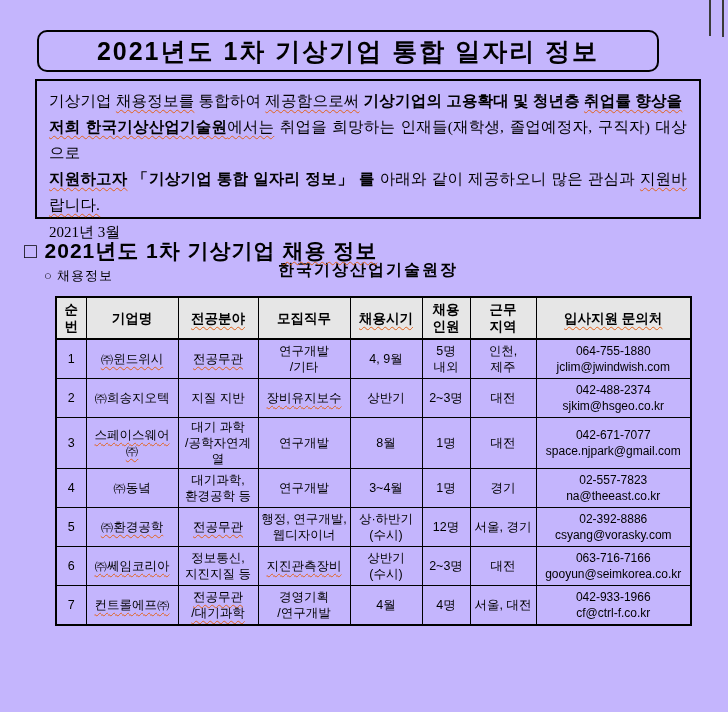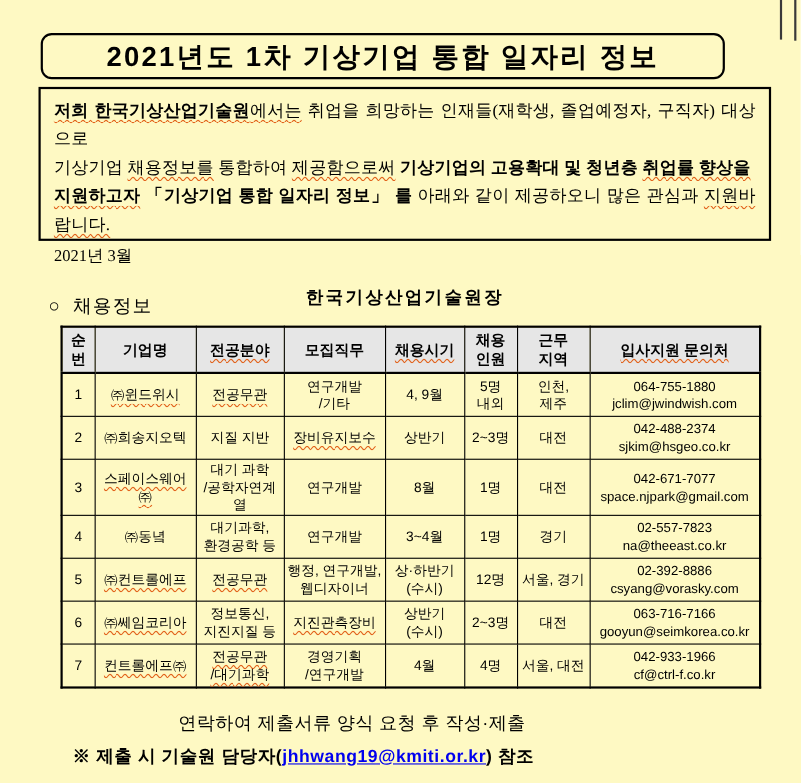--- a/index.html
+++ b/index.html
@@ -1,17 +1,17 @@
 <!DOCTYPE html>
 <html><head>
 <meta charset="utf-8">
 <style>
   html,body { margin:0; padding:0; background:#ffffff; }
   .page {
-    position:relative; width:728px; height:712px; background:#fef9c3;
+    position:relative; width:728px; height:712px; background:#c4b5fd;
     font-family:"Liberation Sans", sans-serif; color:#000; overflow:hidden;
   }
   .b { font-weight:bold; }
   .wavy {
     text-decoration-line:underline;
     text-decoration-style:wavy;
     text-decoration-color:#e2621b;
     text-decoration-thickness:1px;
     text-underline-offset:3px;
   }
@@ -29,21 +29,21 @@
   .notice-box {
     position:absolute; left:35px; top:79px; width:666px; height:140px;
     border:2px solid #000; box-sizing:border-box; padding:7px 12px 0 12px;
     font-family:"Liberation Serif", serif; font-size:15.5px;
   }
   .notice-line { line-height:26px; text-align:justify; letter-spacing:0.2px; }
   .notice-date { margin-top:5px; font-size:15px; }
   .notice-signer { text-align:center; margin-top:18px; font-size:16px; font-weight:bold; letter-spacing:2px; }
   
   .section-heading { position:absolute; left:24px; top:237px; font-size:21px; font-weight:bold; letter-spacing:1px; }
-  .sub-heading { position:absolute; left:44px; top:267px; font-size:17px; font-family:Liberation Mono, monospace; letter-spacing:1px; }
+  .sub-heading { position:absolute; left:44px; top:267px; font-size:13px; font-family:Liberation Serif, serif; letter-spacing:1px; }
   
   .table-wrap { position:absolute; left:55px; top:296px; }
   table.tbl { border-collapse:collapse; table-layout:fixed; width:635px; border:2px solid #000; }
   table.tbl th, table.tbl td {
     border:1px solid #000; text-align:center; vertical-align:middle;
     white-space:pre-line; padding:1px 2px; overflow:hidden;
   }
   table.tbl th {
     background:#e6e6e6; font-size:13.5px; font-weight:bold; height:38px; line-height:17px;
   }
@@ -62,27 +62,28 @@
 <div class="page">
 
   <div class="edge-a"></div>
   <div class="edge-b"></div>
 
   <div class="title-box">
     <span class="title-text">2021년도 1차 기상기업 통합 일자리 정보</span>
   </div>
 
   <div class="notice-box">
+    <div class="notice-line"><span>기상기업 </span><span class="wavy">채용정보를</span><span> 통합하여 </span><span class="wavy">제공함으로써</span><span> </span><span class="b">기상기업의 고용확대 및 청년층 </span><span class="b wavy">취업률 향상을</span></div>
     <div class="notice-line"><span class="b wavy">저희 한국기상산업기술원</span><span class="wavy">에서는</span><span> 취업을 희망하는 인재들(재학생, 졸업예정자, 구직자) 대상으로</span></div>
-    <div class="notice-line"><span>기상기업 </span><span class="wavy">채용정보를</span><span> 통합하여 </span><span class="wavy">제공함으로써</span><span> </span><span class="b">기상기업의 고용확대 및 청년층 </span><span class="b wavy">취업률 향상을</span></div>
     <div class="notice-line"><span class="b wavy">지원하고자</span><span class="b"> </span><span class="b">「기상기업 통합 일자리 정보」 를</span><span> 아래와 같이 제공하오니 많은 관심과 </span><span class="wavy">지원바랍니다.</span></div>
     <div class="notice-date">2021년 3월</div>
     <div class="notice-signer">한국기상산업기술원장</div>
   </div>
 
+  <div class="section-heading"><span>□ 2021년도 1차 기상기업 </span><span class="wavy">채용 정보</span></div>
   <div class="sub-heading">○ 채용정보</div>
 
   <div class="table-wrap">
     <table class="tbl">
       <colgroup id="tbl-colgroup">
           <col style="width: 30px;">
           <col style="width: 92px;">
           <col style="width: 80px;">
           <col style="width: 92px;">
           <col style="width: 72px;">
@@ -150,21 +151,21 @@
 환경공학 등</td>
             <td class="col-3">연구개발</td>
             <td class="col-4">3~4월</td>
             <td class="col-5">1명</td>
             <td class="col-6">경기</td>
             <td class="col-7">02-557-7823
 na@theeast.co.kr</td>
           </tr>
           <tr>
             <td class="col-0">5</td>
-            <td class="col-1"><span class="wavy">㈜컨트롤에프</span></td>
+            <td class="col-1"><span class="wavy">㈜환경공학</span></td>
             <td class="col-2"><span class="wavy">전공무관</span></td>
             <td class="col-3">행정, 연구개발,
 웹디자이너</td>
             <td class="col-4">상·하반기
 (수시)</td>
             <td class="col-5">12명</td>
             <td class="col-6">서울, 경기</td>
             <td class="col-7">02-392-8886
 csyang@vorasky.com</td>
           </tr>
@@ -191,17 +192,15 @@
             <td class="col-4">4월</td>
             <td class="col-5">4명</td>
             <td class="col-6">서울, 대전</td>
             <td class="col-7">042-933-1966
 cf@ctrl-f.co.kr</td>
           </tr>
         </tbody>
     </table>
   </div>
 
-  <div class="footer-line2">연락하여 제출서류 양식 요청 후 작성·제출</div>
-
-  <div class="footer-note"><span>※ 제출 시 기술원 담당자(</span><a href="#" class="email-link">jhhwang19@kmiti.or.kr</a><span>) 참조</span></div>
+
 
 </div>
 
 </body></html>

